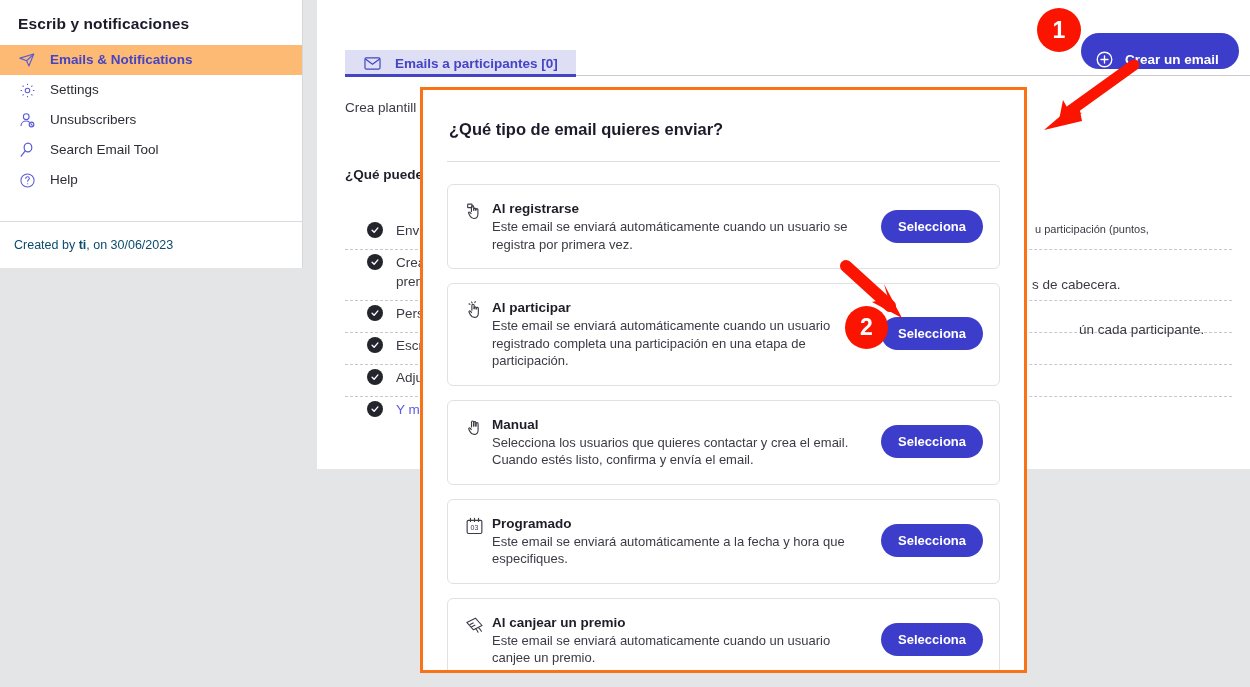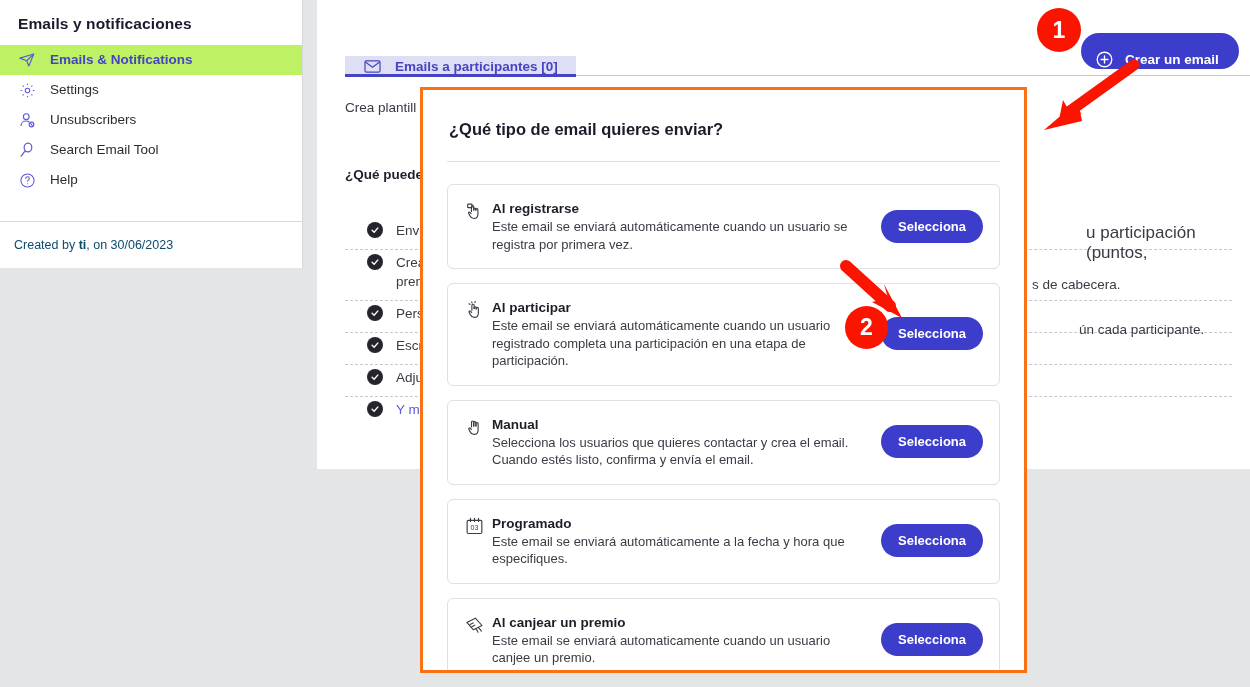--- a/index.html
+++ b/index.html
@@ -22,21 +22,21 @@
     font-size: 15.5px; font-weight: bold; color: #1b1b2b;
     padding: 15px 18px 10px 18px; letter-spacing: .1px;
   }
   .nav-list { padding-top: 2px; }
   .nav-item {
     display: flex; align-items: center; gap: 14px;
     height: 30px; padding: 0 18px;
     font-size: 13.5px; color: #2b2b33; cursor: pointer;
   }
   .nav-item .nav-label { line-height: 1; }
-  .nav-item.active { background: #bef264; }
+  .nav-item.active { background: #fdba74; }
   .nav-item.active .nav-label { color: #4444c4; font-weight: bold; }
   .nav-icon { width: 18px; height: 18px; display: flex; align-items: center; justify-content: center; flex: 0 0 18px; }
   .nav-icon svg { display: block; }
   .sidebar-sep { position: absolute; left: 0; right: 0; top: 221px; height: 1px; background: #d9dade; }
   .sidebar-foot {
     position: absolute; left: 0; top: 238px; padding: 0 14px;
     font-size: 12.5px; color: #0c4a6e;
   }
   .sidebar-foot b { font-weight: bold; }
 
@@ -47,21 +47,21 @@
     background: #ffffff;
   }
   .tabs {
     position: relative; height: 76px;
     padding: 0 28px;
     display: flex; align-items: flex-end;
   }
   .tabs-rule { position: absolute; left: 28px; right: 0; bottom: 0; height: 1px; background: #c9cad0; }
   .tab {
     position: relative; display: flex; align-items: center; gap: 13px;
-    height: 20px; padding: 0 18px; cursor: pointer;
+    height: 26px; padding: 0 18px; cursor: pointer;
     font-size: 13.5px; color: #2d2d36; white-space: nowrap;
   }
   .tab.active { background: #dedef5; color: #4444c4; font-weight: bold; }
   .tab.active::after {
     content: ""; position: absolute; left: 0; right: 0; bottom: -1px;
     height: 3px; background: #4444c4;
   }
   .tab-icon { width: 19px; height: 19px; display: flex; align-items: center; justify-content: center; }
 
   .body-text {
@@ -148,21 +148,21 @@
   }
   #badge-1 { left: 1037px; top: 8px; }
   #badge-2 { left: 845px; top: 306px; width: 43px; height: 43px; }
 </style>
 </head>
 <body>
 
 <div class="root">
 
   <aside class="sidebar">
-    <div class="sidebar-title">Emails y notificaciones</div>
+    <div class="sidebar-title">Escrib y notificaciones</div>
 
     <nav class="nav-list">
 
       <div class="nav-item active">
         <span class="nav-icon">
           <svg width="18" height="18" viewBox="0 0 24 24" fill="none" stroke="#5a5ad6" stroke-width="1.5" stroke-linejoin="round">
             <path d="M2.5 9.5 L21 4 L14.5 20 L11.5 13 Z"></path>
               <path d="M11.5 13 L21 4"></path>
           </svg>
         </span>
@@ -285,21 +285,21 @@
         <span class="check-ico">
             <svg width="10" height="10" viewBox="0 0 24 24" fill="none" stroke="#fff" stroke-width="3.2" stroke-linecap="round" stroke-linejoin="round">
               <path d="M5 12.5 L10 17.5 L19 7"></path>
             </svg>
           </span>
         <span>Y mue</span>
       </div>
     </div>
   </main>
 
-  <div class="anno" style="left:1062px; top:223px; font-size:17px; color:#3a3a44; z-index:5;margin-left:24px;">u participación (puntos,</div>
+  <div class="anno" style="left:1011px; top:223px; font-size:11px; color:#3a3a44; z-index:5;margin-left:24px;">u participación (puntos,</div>
   <div class="anno" style="left:1032px; top:277px; font-size:13.5px; color:#3a3a44; z-index:5;text-align:center;">s de cabecera.</div>
   <div class="anno" style="left:1032px; top:322px; font-size:13.5px; color:#3a3a44; z-index:5;margin-left:47px;">ún cada participante.</div>
 
   <button class="create-btn">
     <svg class="plus" viewBox="0 0 24 24" fill="none" stroke="#ffffff" stroke-width="1.7">
       <circle cx="12" cy="12" r="9.2"></circle>
         <path d="M12 7.6v8.8M7.6 12h8.8" stroke-linecap="round"></path>
     </svg>
     <span>Crear un email</span>
   </button>

